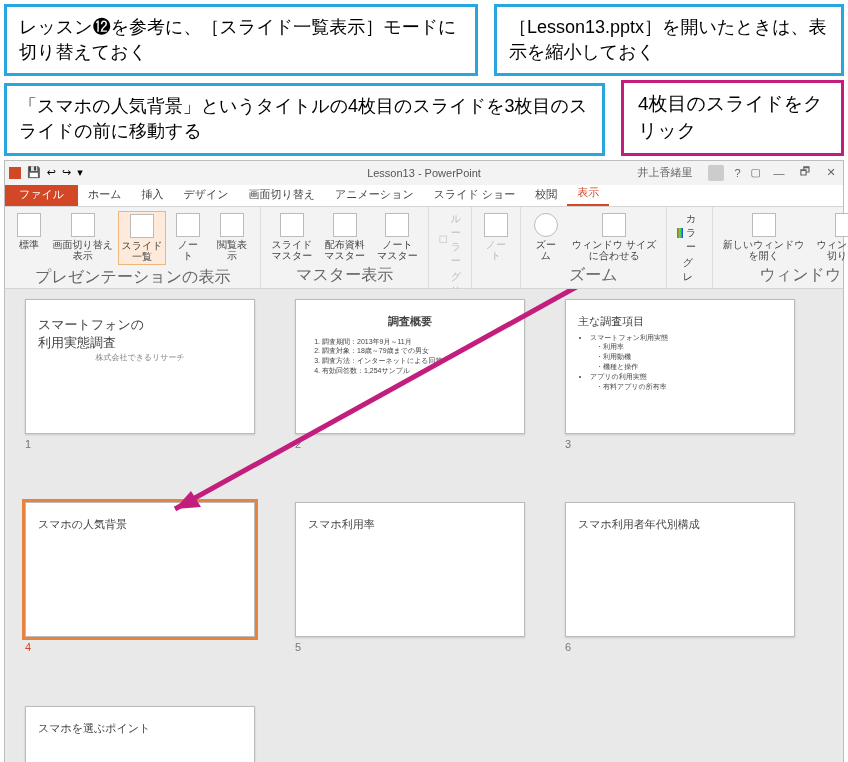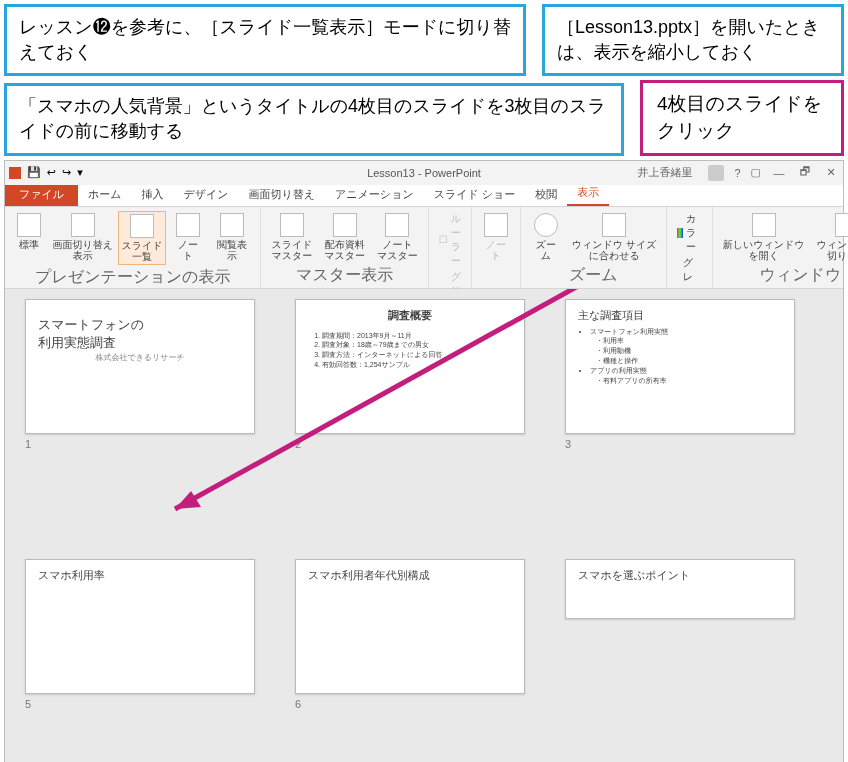--- a/index.html
+++ b/index.html
@@ -35,37 +35,37 @@
   .rbtn-txt { line-height: 1.1; text-align: center; }
   .rbtn.disabled { color: #bbb; }
   
   .slide-area { background: #e9e9e9; padding: 10px 20px 30px 20px; min-height: 540px; display: flex; flex-wrap: wrap; gap: 20px 40px; position: relative; }
   .slide-cell { width: 230px; }
   .slide-thumb { width: 230px; height: 135px; background: #fff; border: 1px solid #bbb; box-shadow: 0 1px 2px rgba(0,0,0,0.15); padding: 8px 12px; font-size: 9px; color: #444; display: flex; flex-direction: column; position: relative; }
   .slide-thumb.selected { outline: 3px solid #e8833f; }
   .slide-num { font-size: 11px; color: #777; margin-top: 4px; }
   .slide-num.sel { color: #d24726; }
   .slide-title-c { margin-top: 8px; font-size: 13px; }
-  .slide-title-l { font-size: 11px; margin-bottom: 4px; }
+  .slide-title-l { font-size: 11px; margin-bottom: 4px; margin-top: 6px; }
   .slide-sub { font-size: 8px; text-align: center; color: #888; }
   .slide-list { font-size: 7px; list-style: decimal; padding-left: 14px; margin-top: 4px; line-height: 1.4; }
   .slide-bul { font-size: 7px; list-style: disc; padding-left: 12px; line-height: 1.4; }
   
   .arrow-svg { position: absolute; top: 0; left: 0; pointer-events: none; }
 </style>
 </head>
 <body>
 
 <div class="callout-row">
   <div class="callout wide">レッスン⓬を参考に、［スライド一覧表示］モードに切り替えておく</div>
-  <div class="callout" style="width:302px">［Lesson13.pptx］を開いたときは、表示を縮小しておく</div>
+  <div class="callout" style="width:350px">［Lesson13.pptx］を開いたときは、表示を縮小しておく</div>
 </div>
 <div class="callout-row" style="position:relative">
   <div class="callout wide">「スマホの人気背景」というタイトルの4枚目のスライドを3枚目のスライドの前に移動する</div>
-  <div class="callout-magenta" style="width:204px">4枚目のスライドをクリック</div>
+  <div class="callout-magenta" style="width:223px">4枚目のスライドをクリック</div>
 </div>
 
 <div class="ppt-window">
 
   <div class="titlebar">
     <div class="titlebar-left">
       <span class="qat-icon" style="background:#d24726"></span>
       <span>💾</span>
       <span>↩</span>
       <span>↪</span>
@@ -250,20 +250,26 @@
           <li style="list-style:none;padding-left:6px">・利用率</li>
           <li style="list-style:none;padding-left:6px">・利用動機</li>
           <li style="list-style:none;padding-left:6px">・機種と操作</li>
           <li>アプリの利用実態</li>
           <li style="list-style:none;padding-left:6px">・有料アプリの所有率</li>
         </ul>
       </div>
       <div class="slide-num">3</div>
     </div>
 
+    <div class="slide-cell">
+      <div class="slide-thumb selected">
+        <div class="slide-title-l">スマホの人気背景</div>
+      </div>
+      <div class="slide-num sel">4</div>
+    </div>
 
     <div class="slide-cell">
       <div class="slide-thumb">
         <div class="slide-title-l">スマホ利用率</div>
       </div>
       <div class="slide-num">5</div>
     </div>
 
     <div class="slide-cell">
       <div class="slide-thumb">

